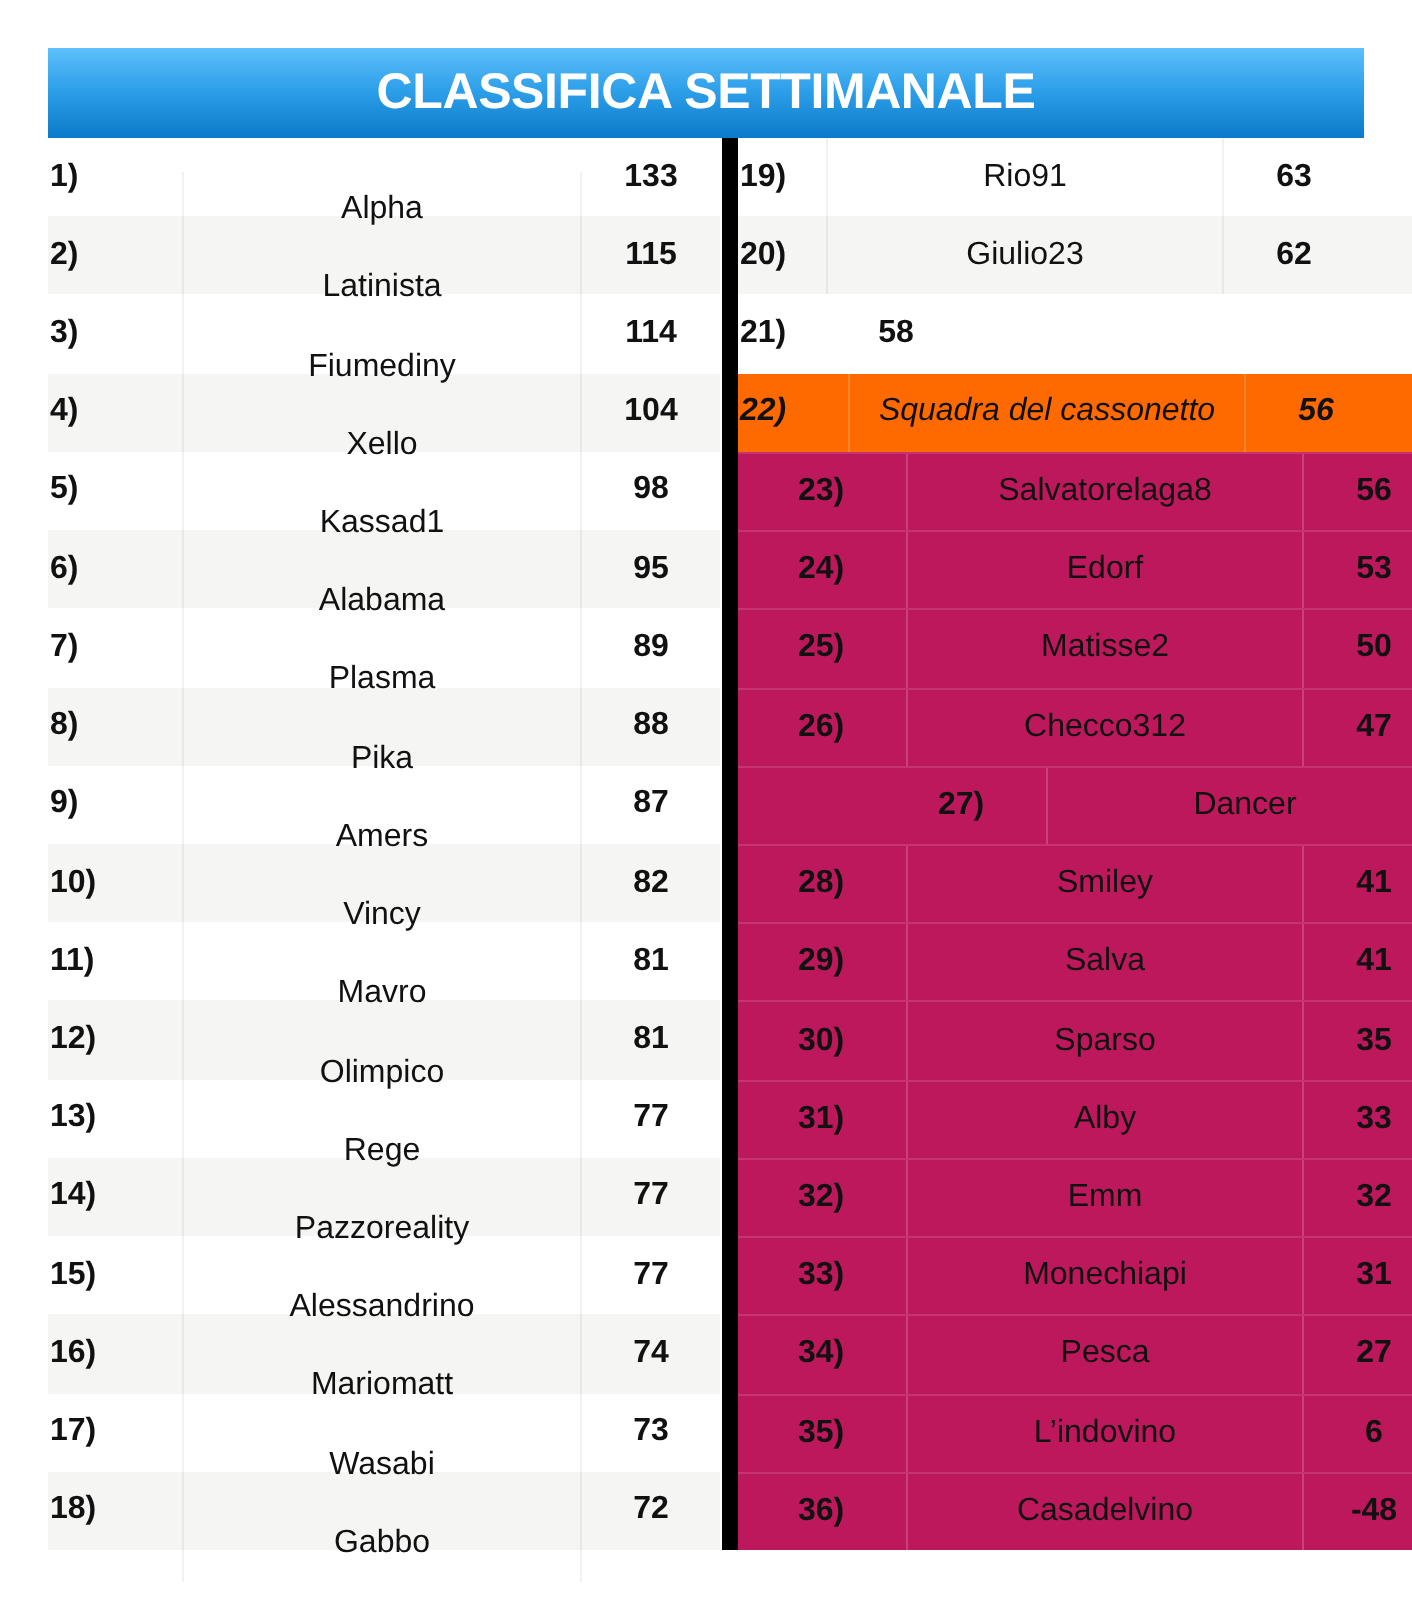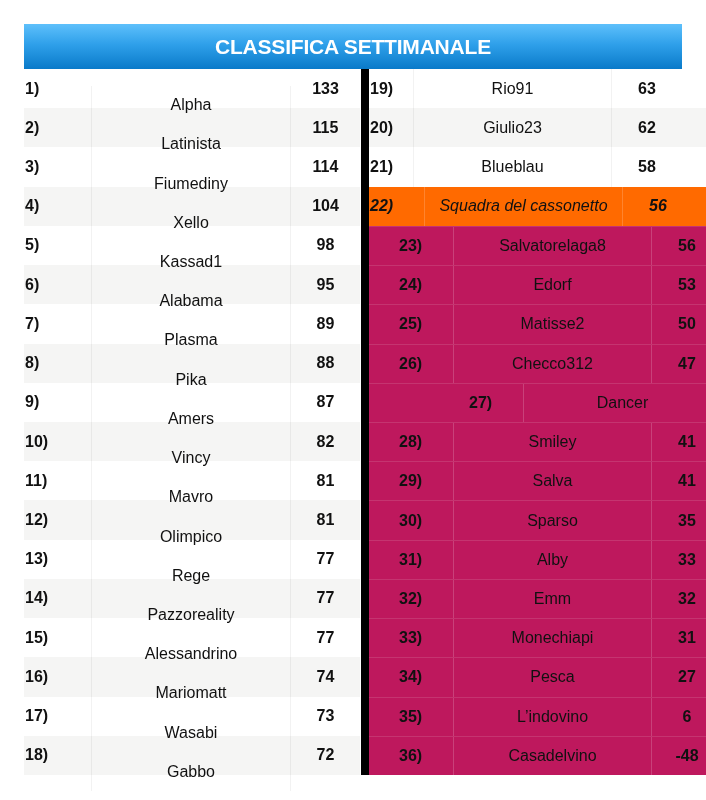--- a/index.html
+++ b/index.html
@@ -1,21 +1,21 @@
 <!DOCTYPE html>
 <html><head>
 <meta charset="utf-8">
 <style>
   html, body { margin: 0; padding: 0; background: #ffffff; }
   body { width: 706px; height: 800px; position: relative; overflow: hidden;
          font-family: "Liberation Sans", sans-serif; }
   .header {
     position: absolute; left: 24px; top: 24px; width: 658px; height: 45px;
     background: linear-gradient(to bottom, #5ec0fb 0%, #2fa0ea 45%, #0a7ac9 100%);
-    color: #ffffff; font-weight: bold; font-size: 21px;
+    color: #ffffff; font-weight: bold; font-size: 25px;
     display: flex; align-items: center; justify-content: center;
     letter-spacing: -0.2px;
   }
   .table { position: absolute; top: 69px; }
   .table.left { left: 24px; width: 336px; }
   .table.right { left: 369px; width: 353px; }
   .divider { position: absolute; left: 361px; top: 69px; width: 8px; height: 706px; background: #000; }
   .row { display: flex; height: 39.22px; align-items: center; font-size: 16px; color: #111; }
   .row > div { height: 100%; display: flex; align-items: center; box-sizing: border-box; }
   .row .pos { font-weight: bold; padding-left: 1px; }
@@ -134,21 +134,20 @@
       <div class="name">Rio91</div>
       <div class="pts">63</div>
     </div>
     <div class="row grey">
       <div class="pos">20)</div>
       <div class="name">Giulio23</div>
       <div class="pts">62</div>
     </div>
     <div class="row white">
       <div class="pos">21)</div>
-      <div class="name">Blueblau</div>
       <div class="pts">58</div>
     </div>
     <div class="row orange">
       <div class="pos">22)</div>
       <div class="name">Squadra del cassonetto</div>
       <div class="pts">56</div>
     </div>
     <div class="row red">
       <div class="pos">23)</div>
       <div class="name">Salvatorelaga8</div>

